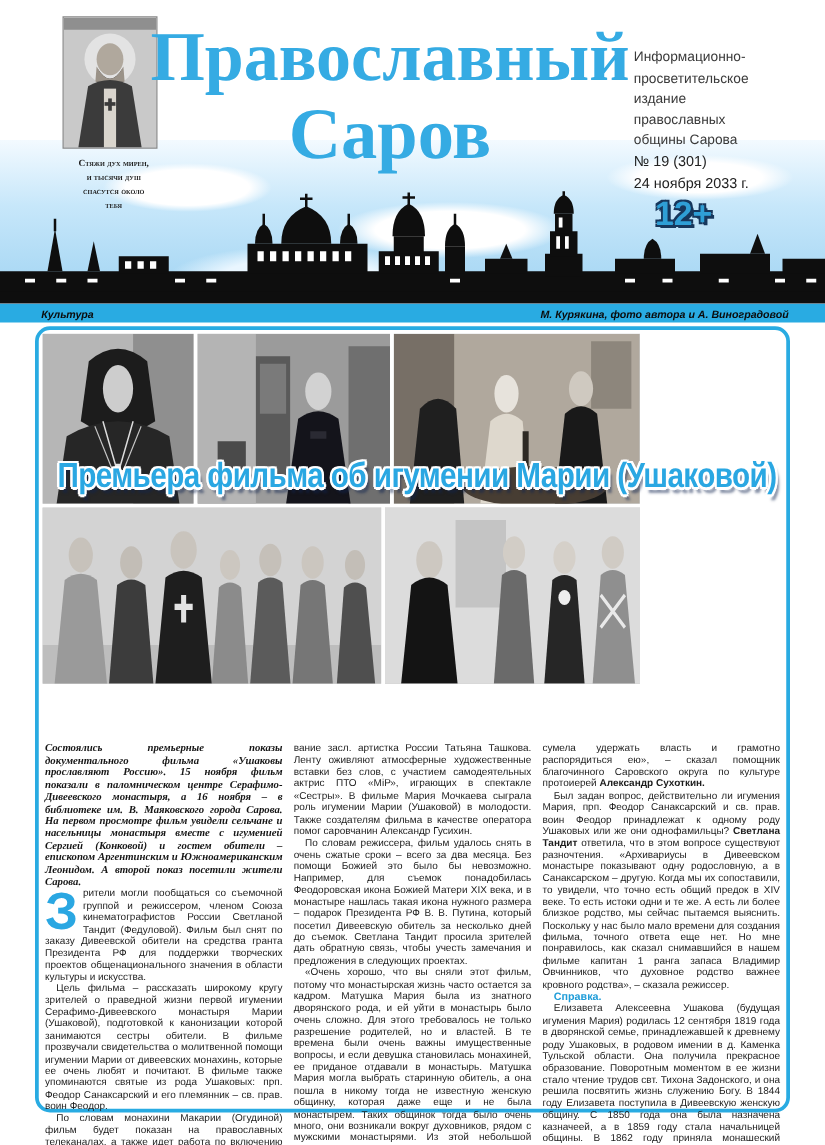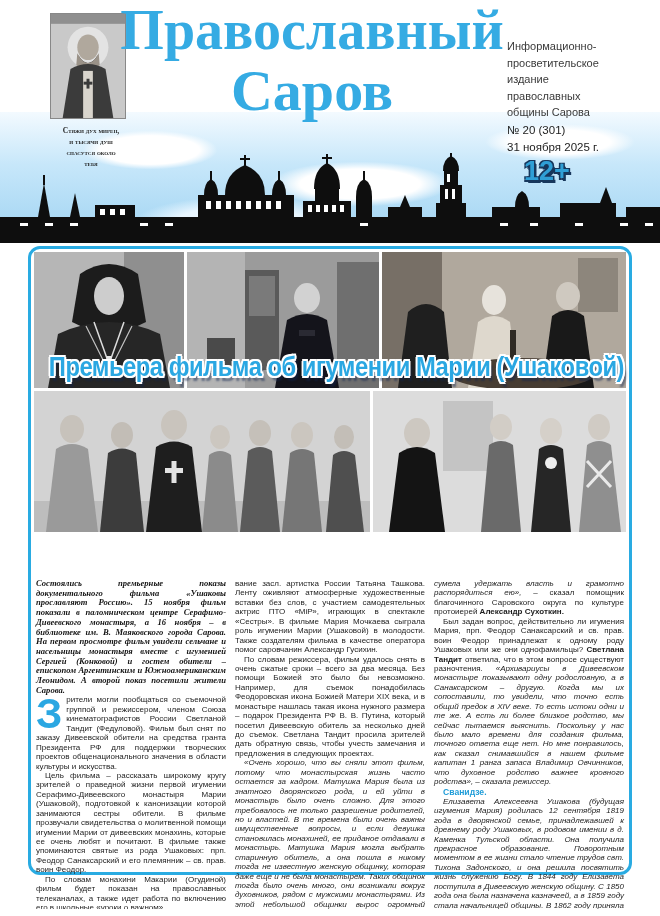--- a/index.html
+++ b/index.html
@@ -16,41 +16,41 @@
          radial-gradient(ellipse 140px 34px at 240px 110px,#e9f6ff 45%,rgba(255,255,255,0) 75%),
          linear-gradient(180deg,#f3faff 0%,#c7e7fa 40%,#9fd3f2 100%);}
   .skyline{position:absolute;left:0;bottom:0;width:660px;height:90px;}
   .icon-block{position:absolute;left:26px;top:13px;width:78px;padding-left:24px;}
   .icon-img{width:76px;height:106px;border:1px solid #888;box-sizing:border-box;
             background:linear-gradient(180deg,#d9d9d9,#b9b9b9 55%,#9a9a9a);}
   .icon-img svg{display:block;width:100%;height:100%;}
   .icon-caption{margin-top:7px;width:110px;margin-left:-14px;text-align:center;
                 font-family:"Liberation Serif",serif;font-weight:bold;font-size:7.5px;
                 line-height:1.45;color:#1c1c1c;white-space:pre-line;font-variant:small-caps;}
-  .title-block{position:absolute;left:112px;top:2px;width:400px;text-align:center;z-index:3;
+  .title-block{position:absolute;left:112px;top:18px;width:400px;text-align:center;z-index:3;
                font-family:"Liberation Serif",serif;font-weight:bold;color:#35abe3;}
   .title-line1{font-size:56px;line-height:1.0;letter-spacing:0px;}
   .title-line2{font-size:58px;line-height:1.0;margin-top:4px;}
   .pub-info{position:absolute;left:507px;top:38px;width:145px;font-size:11px;line-height:1.5;
             color:#3a3a3a;white-space:pre-line;z-index:3;}
   .issue-info{position:absolute;left:507px;top:122px;font-size:11.5px;line-height:1.5;color:#222;z-index:3;}
   .age-badge{position:absolute;left:524px;top:156px;font-size:27px;font-weight:bold;z-index:3;
              color:#2f9fd6;
              text-shadow:-1.5px -1.5px 0 #17375c,1.5px -1.5px 0 #17375c,-1.5px 1.5px 0 #17375c,
                           1.5px 1.5px 0 #17375c,2.5px 2.5px 0 #17375c;}
 
   
   .section-bar{width:660px;height:15px;background:#29abe2;display:flex;box-sizing:border-box;
                justify-content:space-between;align-items:center;padding:0 29px 0 33px;
                font-size:8.5px;font-weight:bold;font-style:italic;color:#0b0b0b;}
 
   
   .frame{position:relative;width:604px;height:629px;margin:3px 0 0 28px;box-sizing:border-box;
          border:3px solid #29abe2;border-radius:12px;padding:3px;background:#fff;}
-  .photo-grid{position:relative;width:592px;height:283px;}
+  .photo-grid{position:relative;width:478px;height:283px;}
   .prow{display:flex;gap:3px;}
   .row1{height:136px;}
   .row2{height:141px;margin-top:3px;}
   .photo{position:relative;overflow:hidden;background:#c9c9c9;}
   .photo svg{display:block;width:100%;height:100%;}
   .ph1{width:150px;}
   .ph2{width:192px;}
   .ph3{width:244px;}
   .ph4{width:336px;}
   .ph5{width:253px;}
@@ -64,21 +64,21 @@
   
   .article-text{display:flex;gap:9px;padding:8px 2px 0 2px;height:330px;overflow:hidden;
                 font-size:8px;line-height:1.18;text-align:justify;color:#1c1c1c;margin-top:36px;}
   .col{flex:1;min-width:0;}
   .col p{margin:0;text-indent:9px;}
   .col p.cont,.col p.lead{text-indent:0;}
   .lead{font-family:"Liberation Serif",serif;font-weight:bold;font-style:italic;
         font-size:8.6px;line-height:1.13;color:#151515;}
   .dropcap{float:left;font-size:42px;line-height:33px;font-weight:bold;color:#2aa7e2;
            margin:2px 4px 0 0;}
-  .q{font-style:italic;}
+  .q{}
   .b{font-weight:bold;font-style:normal;}
   .spravka-h{color:#1e9cd8;font-weight:bold;font-size:8.6px;}
 </style>
 </head>
 <body>
 
 <div class="page">
 
   <header class="masthead">
     <div class="sky"></div>
@@ -187,27 +187,31 @@
       <div class="title-line2">Саров</div>
     </div>
 
     <div class="pub-info">Информационно-
 просветительское
 издание
 православных
 общины Сарова</div>
 
     <div class="issue-info">
-      <div>№ 20 (301)</div>
-      <div>31 ноября 2025 г.</div>
+      <div>№ 19 (301)</div>
+      <div>24 ноября 2033 г.</div>
     </div>
 
     <div class="age-badge">12+</div>
   </header>
 
+  <div class="section-bar">
+    <span>Культура</span>
+    <span>М. Курякина, фото автора и А. Виноградовой</span>
+  </div>
 
   <article class="frame">
 
     <div class="photo-grid">
       <div class="prow row1">
         <div class="photo ph1">
           <svg viewBox="0 0 150 136" preserveAspectRatio="none">
             <rect width="150" height="136" fill="#b6b6b6"></rect>
             <rect x="90" width="60" height="136" fill="#8f8f8f"></rect>
             <path d="M46,22 Q75,2 104,22 L112,70 Q75,90 38,70 Z" fill="#1c1c1c"></path>
@@ -301,20 +305,20 @@
 
       </div>
       <div class="col">
         <p class="cont">вание засл. артистка России Татьяна Ташкова. Ленту оживляют атмосферные художественные вставки без слов, с участием самодеятельных актрис ПТО «МiР», играющих в спектакле «Сестры». В фильме Мария Мочкаева сыграла роль игумении Марии (Ушаковой) в молодости. Также создателям фильма в качестве оператора помог саровчанин Александр Гусихин.</p>
         <p>По словам режиссера, фильм удалось снять в очень сжатые сроки – всего за два месяца. Без помощи Божией это было бы невозможно. Например, для съемок понадобилась Феодоровская икона Божией Матери XIX века, и в монастыре нашлась такая икона нужного размера – подарок Президента РФ В. В. Путина, который посетил Дивеевскую обитель за несколько дней до съемок. Светлана Тандит просила зрителей дать обратную связь, чтобы учесть замечания и предложения в следующих проектах.</p>
         <p class="q">«Очень хорошо, что вы сняли этот фильм, потому что монастырская жизнь часто остается за кадром. Матушка Мария была из знатного дворянского рода, и ей уйти в монастырь было очень сложно. Для этого требовалось не только разрешение родителей, но и властей. В те времена были очень важны имущественные вопросы, и если девушка становилась монахиней, ее приданое отдавали в монастырь. Матушка Мария могла выбрать старинную обитель, а она пошла в никому тогда не известную женскую общинку, которая даже еще и не была монастырем. Таких общинок тогда было очень много, они возникали вокруг духовников, рядом с мужскими монастырями. Из этой небольшой общинки вырос огромный Серафимо-Дивеевский монастырь, в том числе благодаря трудам игумении Марии, участию в жизни обители свт. Филарета Московского и прп. Феофана Затворника. Сестры выбрали матушку Марию начальницей обители, и она</p>
       </div>
       <div class="col">
         <p class="cont"><span class="q">сумела удержать власть и грамотно распорядиться ею», –</span> <span>сказал помощник благочинного Саровского округа по культуре протоиерей</span> <span class="b">Александр Сухоткин.</span></p>
         <p><span>Был задан вопрос, действительно ли игумения Мария, прп. Феодор Санаксарский и св. прав. воин Феодор принадлежат к одному роду Ушаковых или же они однофамильцы?</span> <span class="b">Светлана Тандит</span> <span>ответила, что в этом вопросе существуют разночтения.</span> <span class="q">«Архивариусы в Дивеевском монастыре показывают одну родословную, а в Санаксарском – другую. Когда мы их сопоставили, то увидели, что точно есть общий предок в XIV веке. То есть истоки одни и те же. А есть ли более близкое родство, мы сейчас пытаемся выяснить. Поскольку у нас было мало времени для создания фильма, точного ответа еще нет. Но мне понравилось, как сказал снимавшийся в нашем фильме капитан 1 ранга запаса Владимир Овчинников, что духовное родство важнее кровного родства», – сказала режиссер.</span></p>
-        <p class="spravka-h">Сванидзе.</p>
+        <p class="spravka-h">Справка.</p>
         <p class="q">Елизавета Алексеевна Ушакова (будущая игумения Мария) родилась 12 сентября 1819 года в дворянской семье, принадлежавшей к древнему роду Ушаковых, в родовом имении в д. Каменка Тульской области. Она получила прекрасное образование. Поворотным моментом в ее жизни стало чтение трудов свт. Тихона Задонского, и она решила посвятить жизнь служению Богу. В 1844 году Елизавета поступила в Дивеевскую женскую общину. С 1850 года она была назначена казначеей, а в 1859 году стала начальницей общины. В 1862 году приняла монашеский постриг с именем Мария и была возведена в сан игумении.</p>
 
       </div>
     </div>
 
   </article>
 </div>
 
 </body></html>

